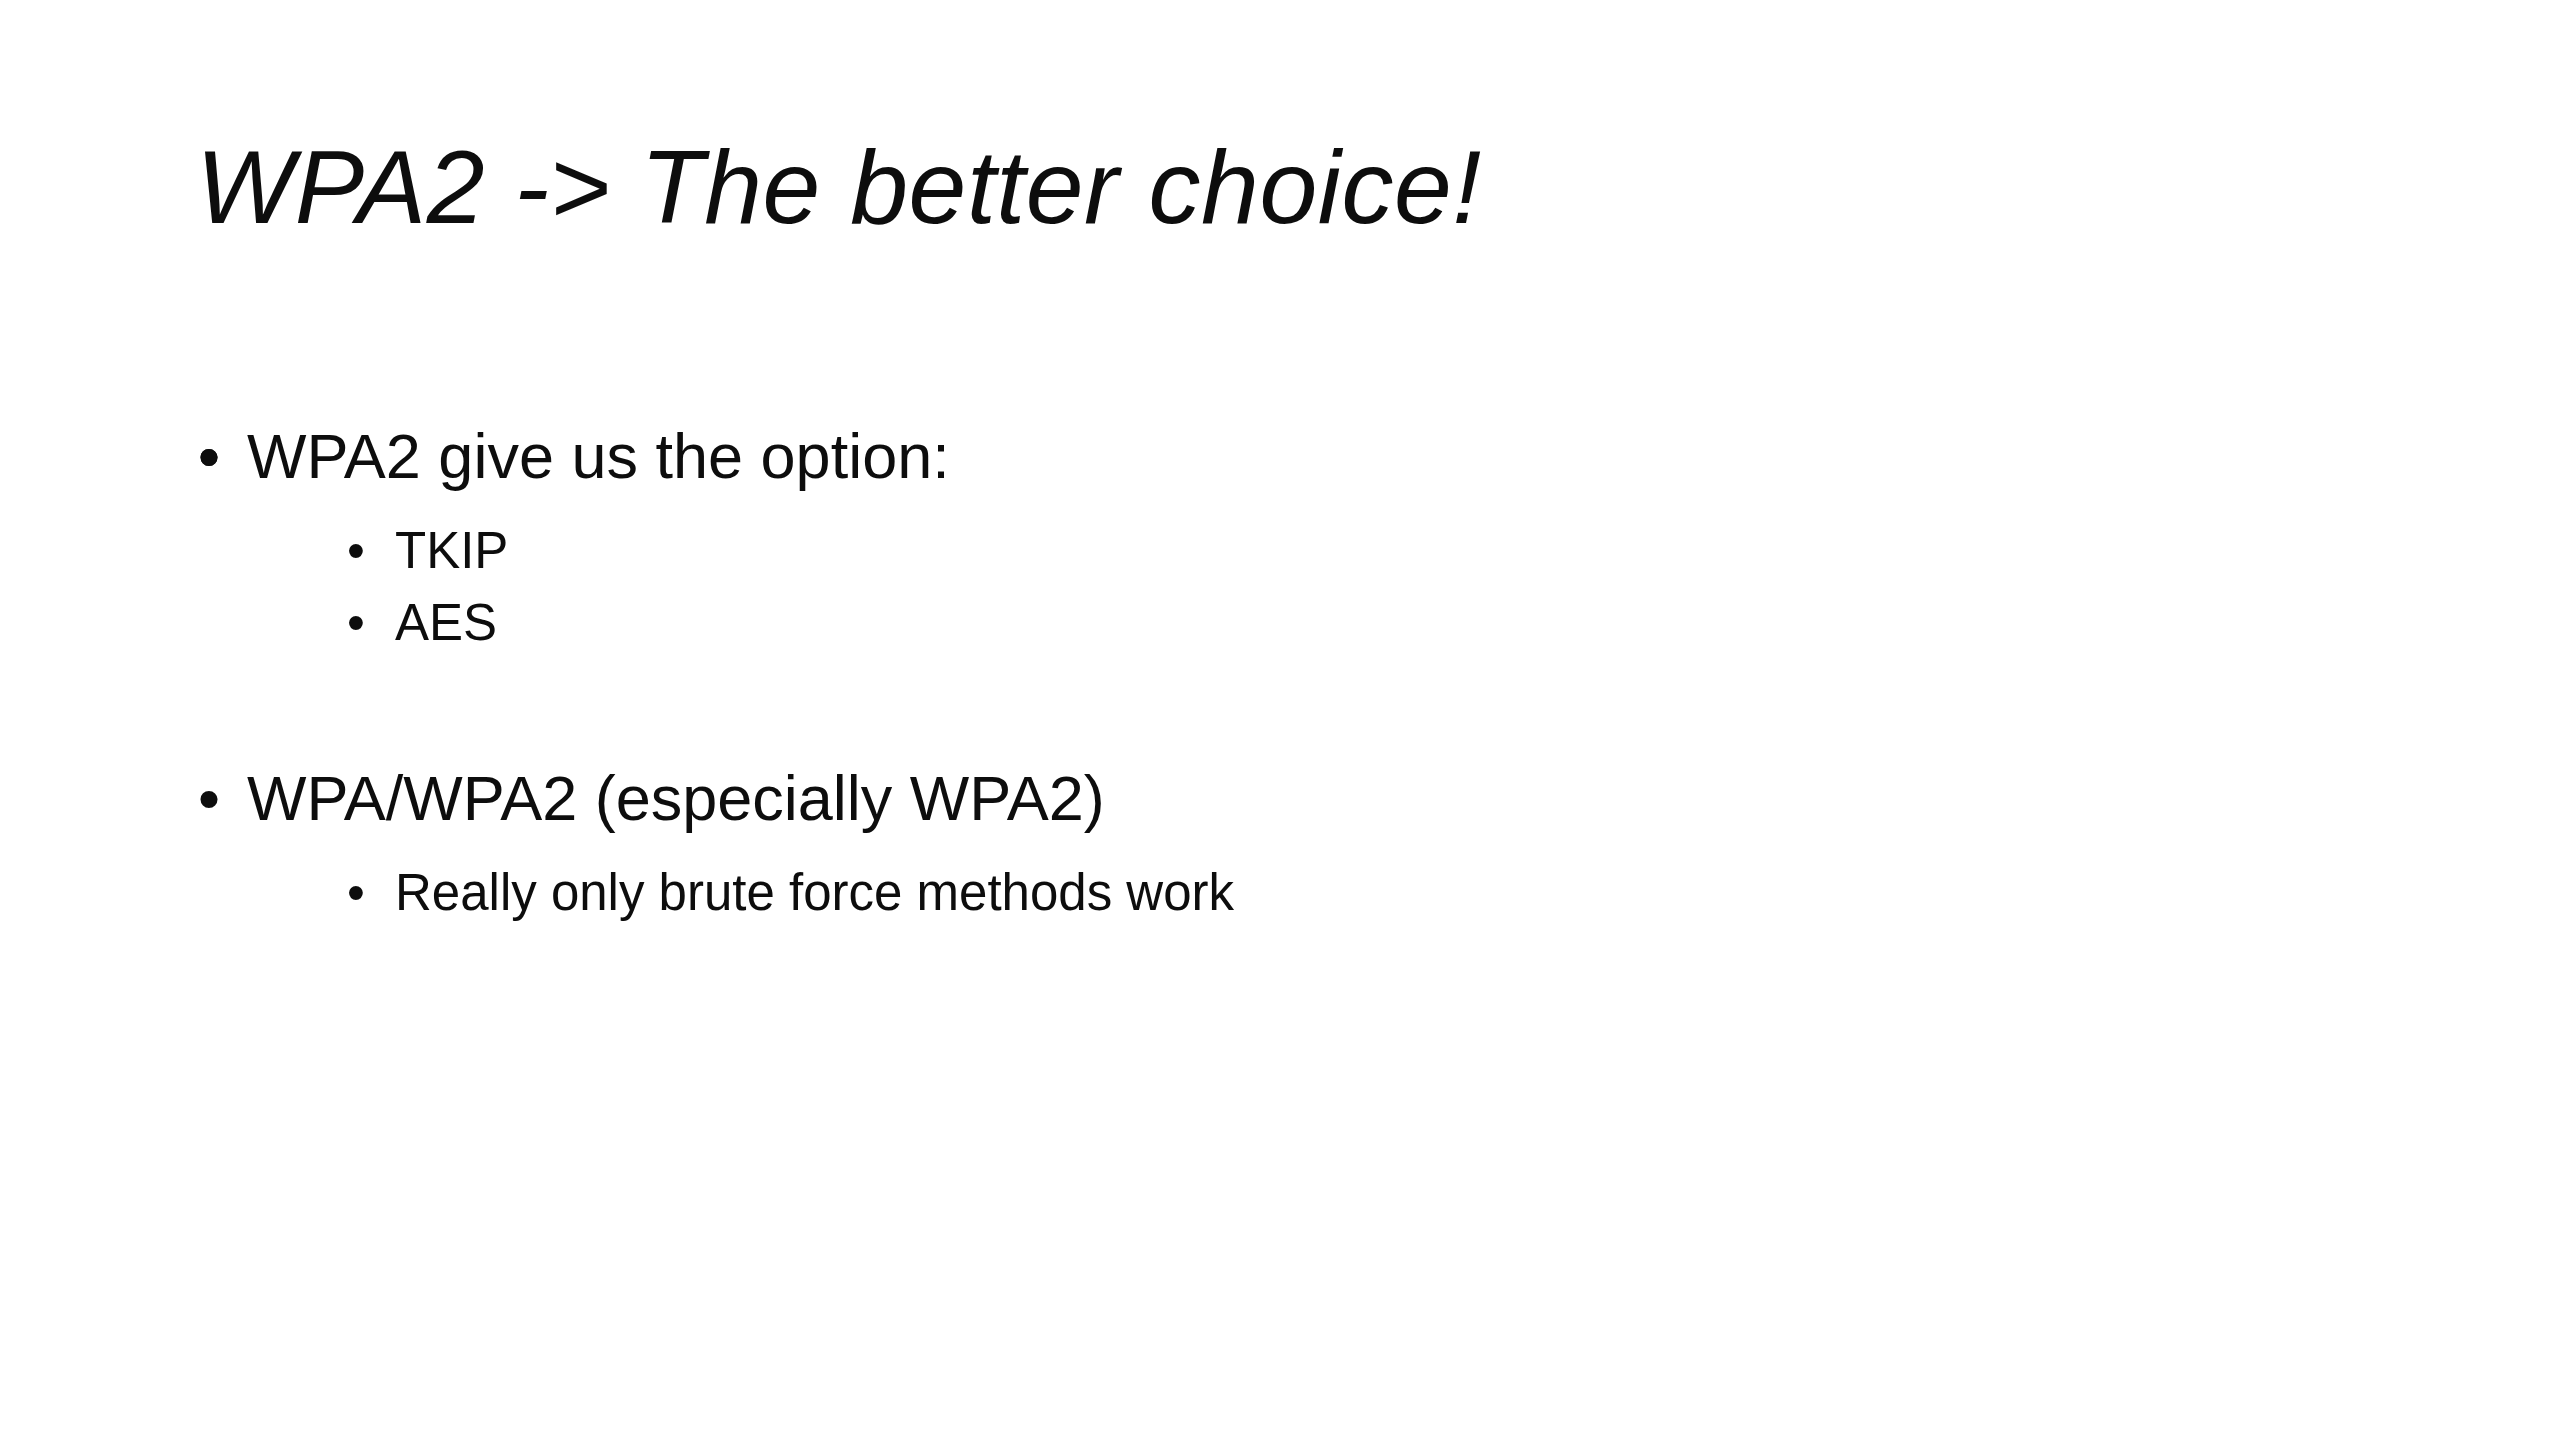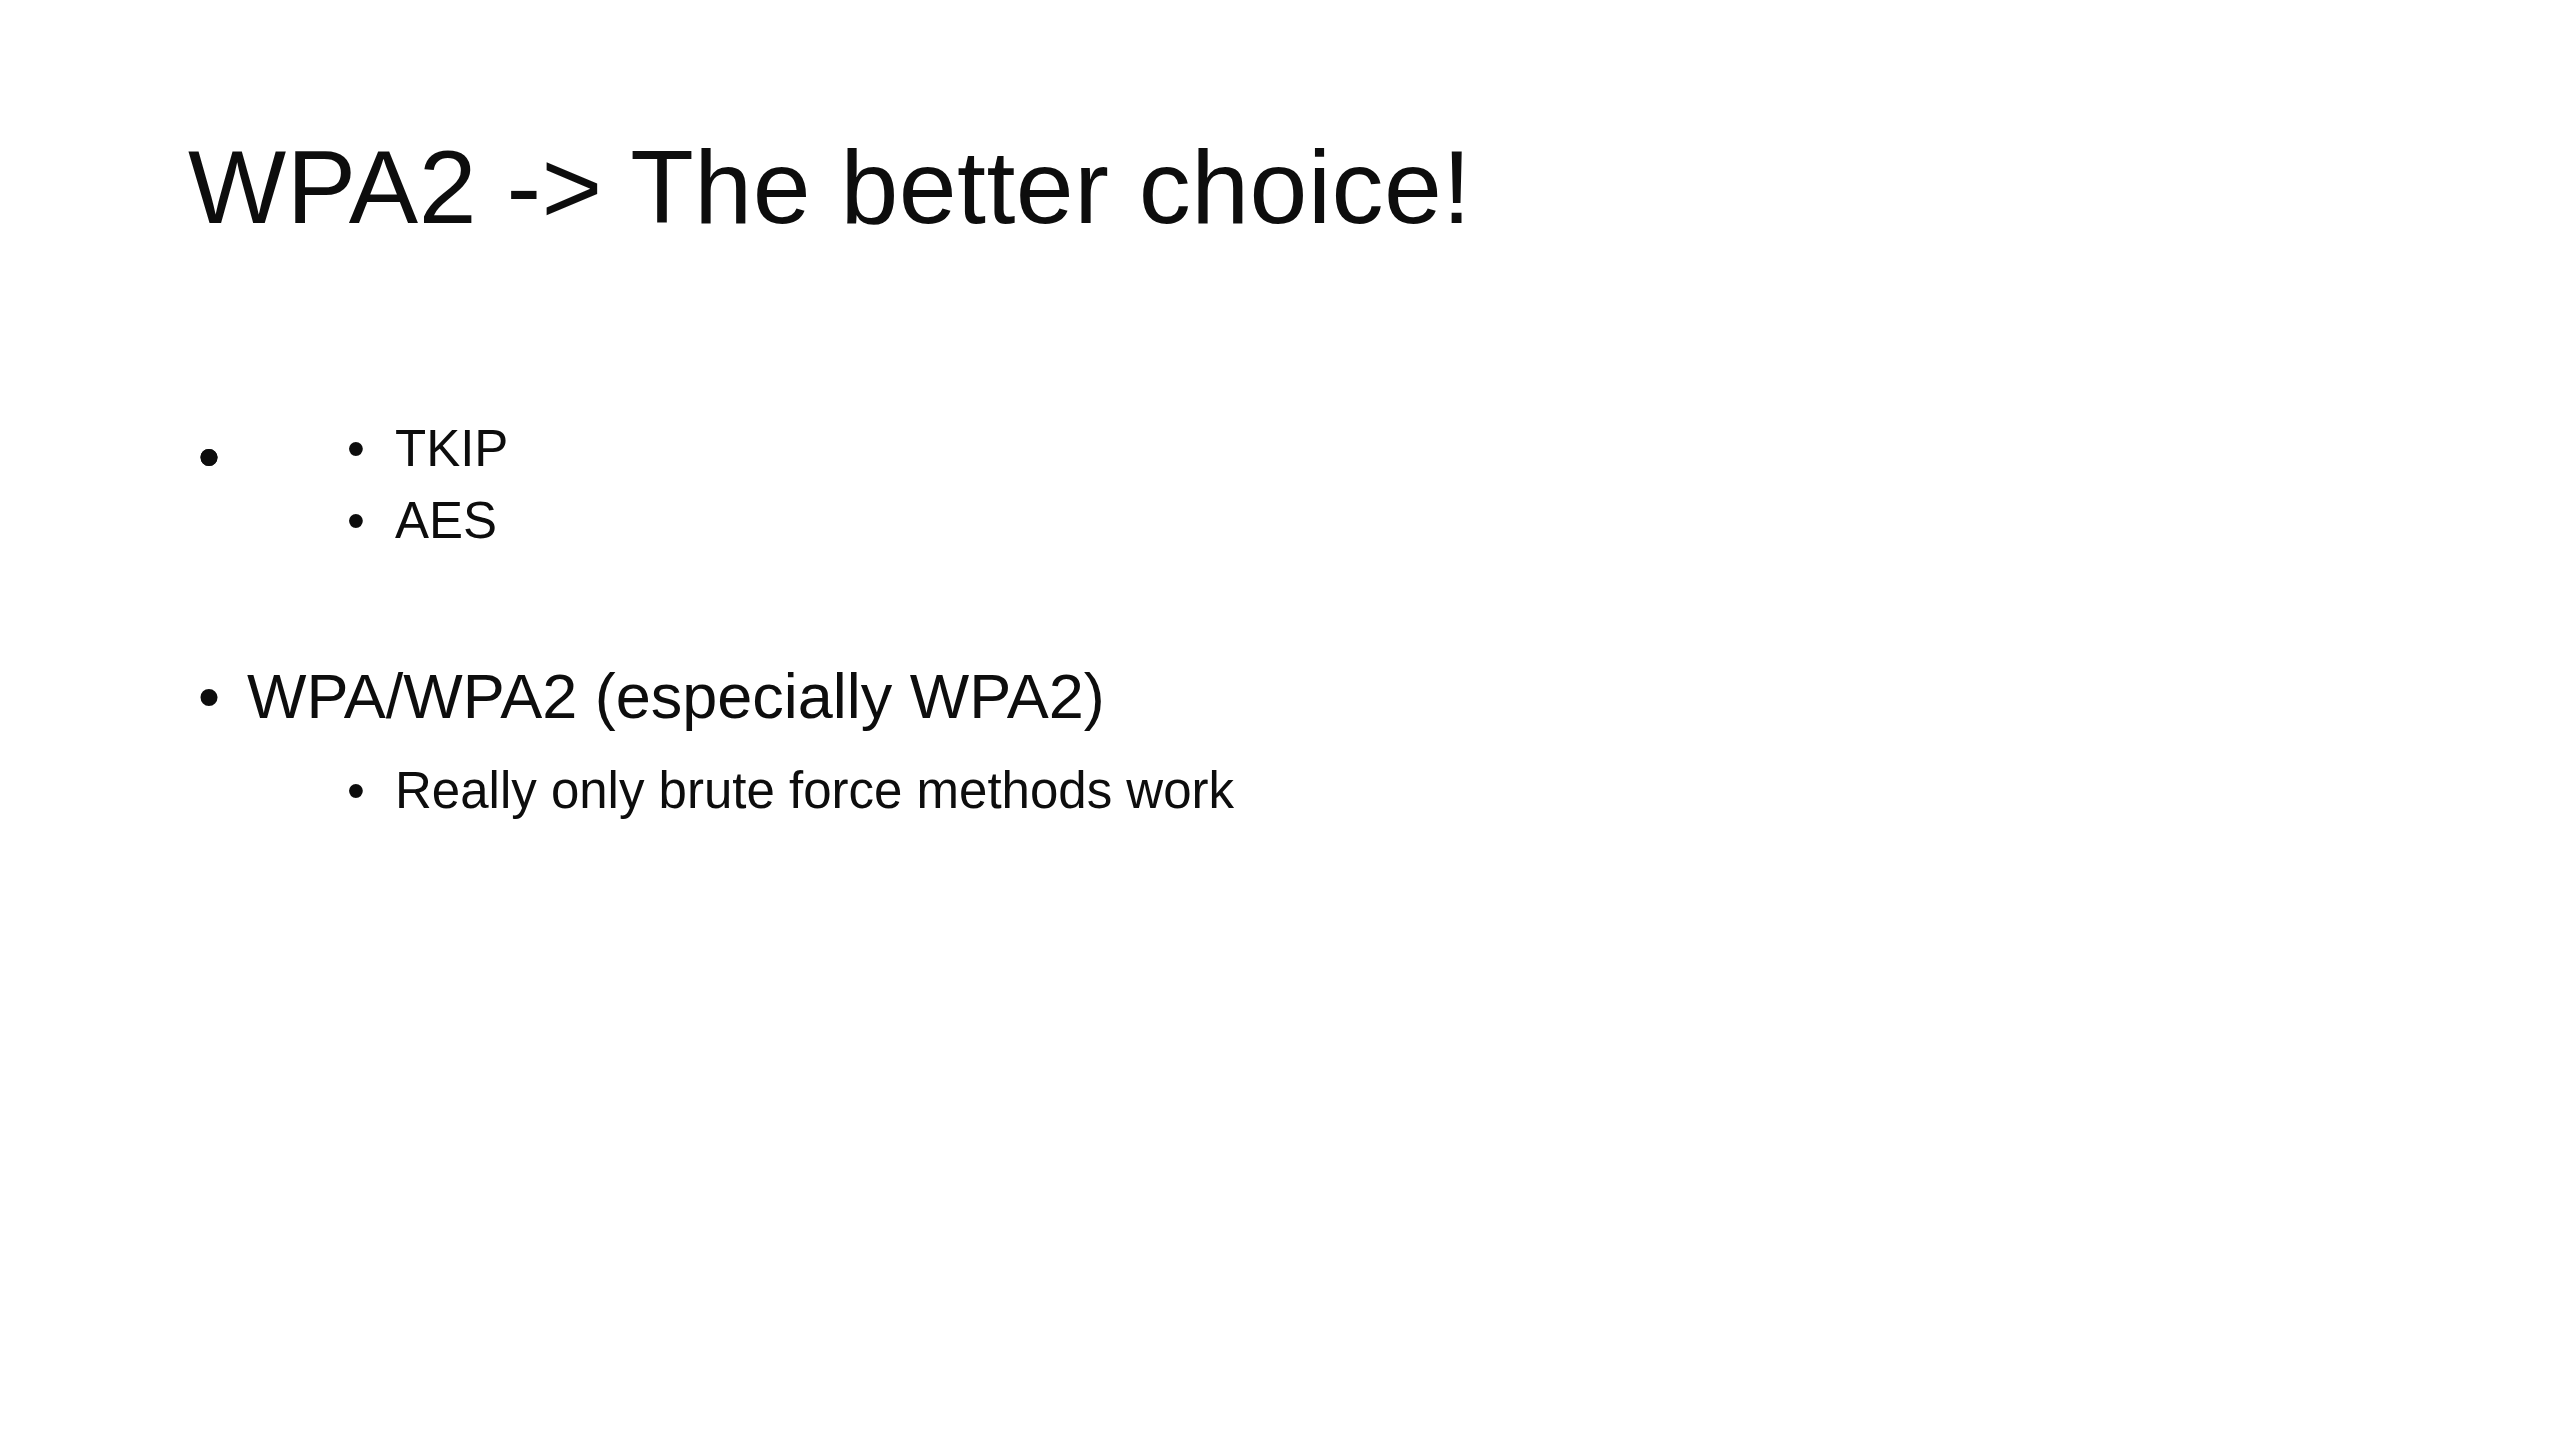--- a/index.html
+++ b/index.html
@@ -16,24 +16,25 @@
     width: 2560px;
     height: 1440px;
     background: #ffffff;
     overflow: hidden;
     box-sizing: border-box;
   }
 
   
   .title-block {
     position: absolute;
-    left: 188px;
+    left: 196px;
     top: 128px;
     width: 2180px;
     height: 160px;
+    font-style: italic;
   }
   .slide-title {
     margin: 0;
     font-family: "Liberation Sans", sans-serif;
     font-weight: 400;
     font-size: 104px;
     line-height: 118px;
     letter-spacing: 0.5px;
     color: #0d0d0d;
     white-space: nowrap;
@@ -132,20 +133,21 @@
 
   <div class="body-block">
     <ul class="level1">
 
       <li class="bullet lvl1">
         <span class="bullet-dot">•</span>
       </li>
 
       <li class="bullet lvl1 has-children">
         <span class="bullet-dot">•</span>
+        <span class="bullet-text">WPA2 give us the option:</span>
         <ul class="level2">
           <li class="bullet lvl2">
             <span class="bullet-dot">•</span>
             <span class="bullet-text">TKIP</span>
           </li>
           <li class="bullet lvl2">
             <span class="bullet-dot">•</span>
             <span class="bullet-text">AES</span>
           </li>
         </ul>

